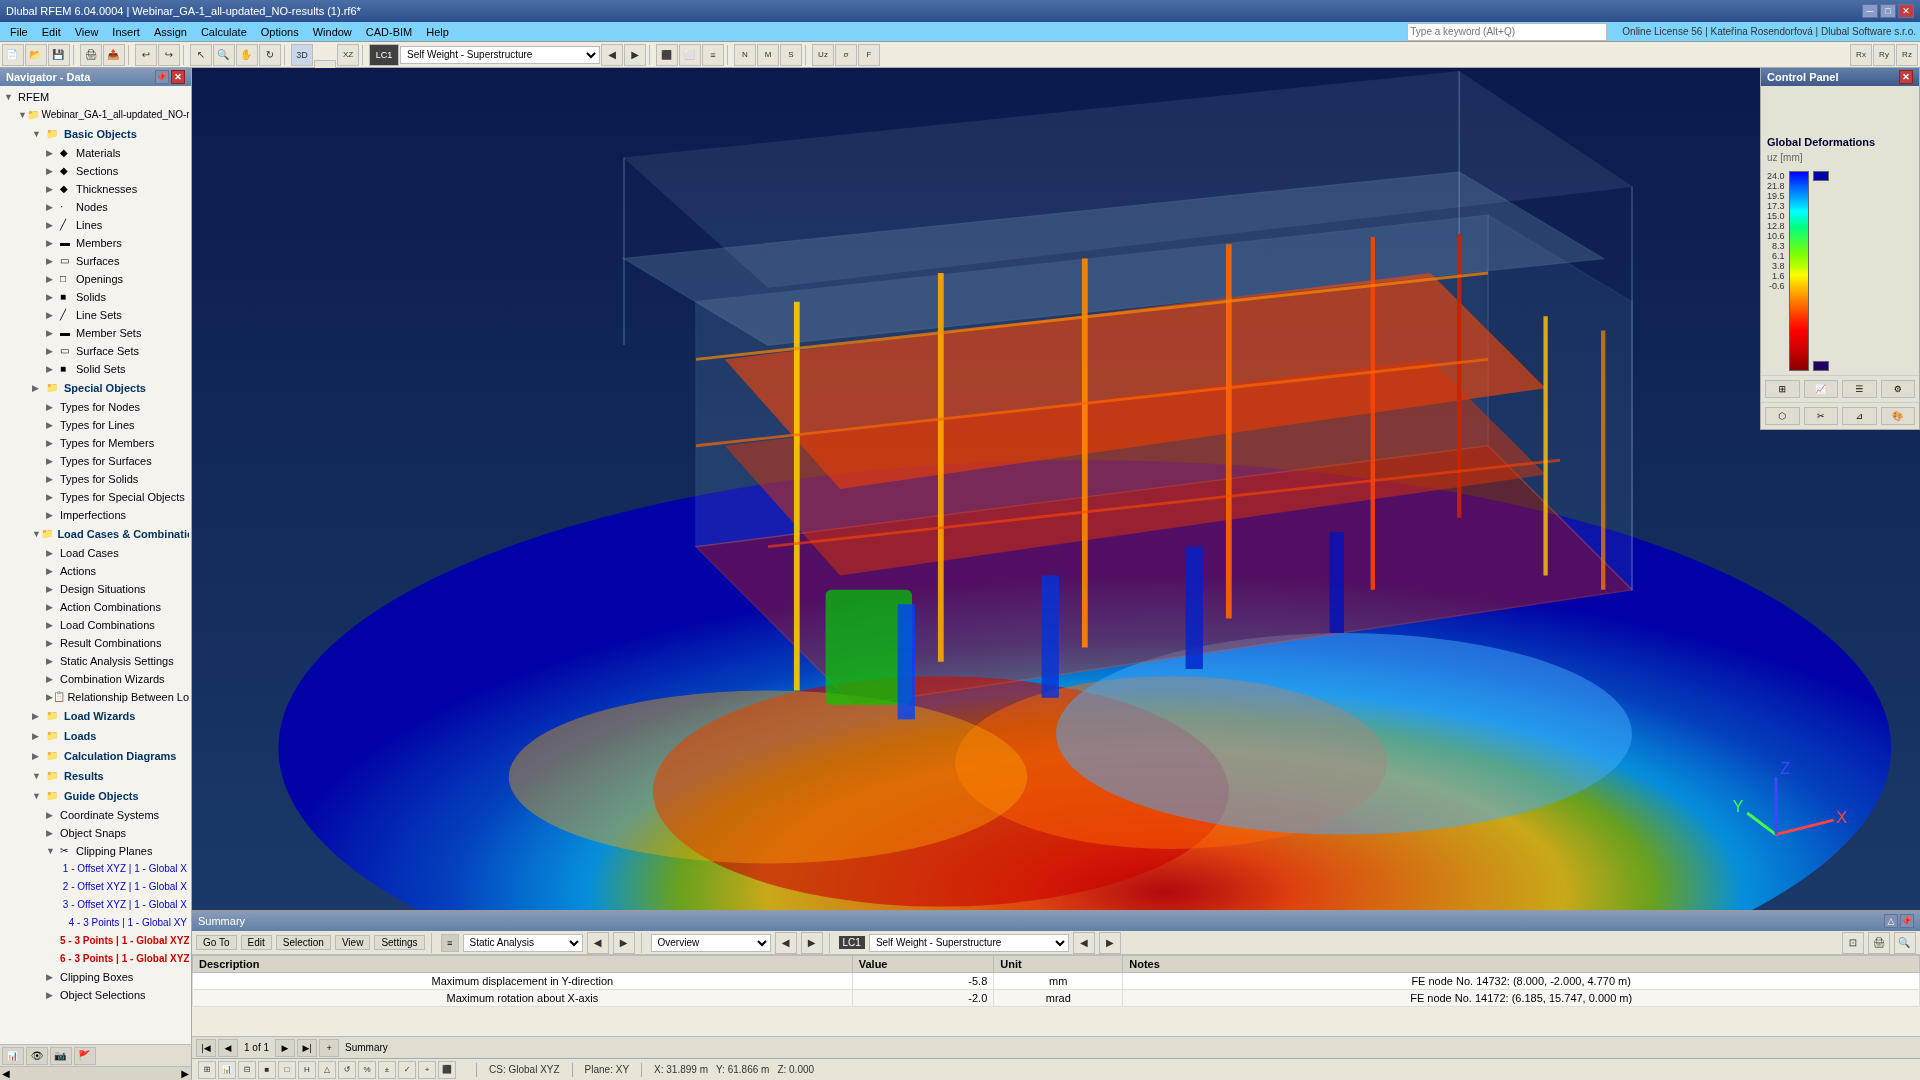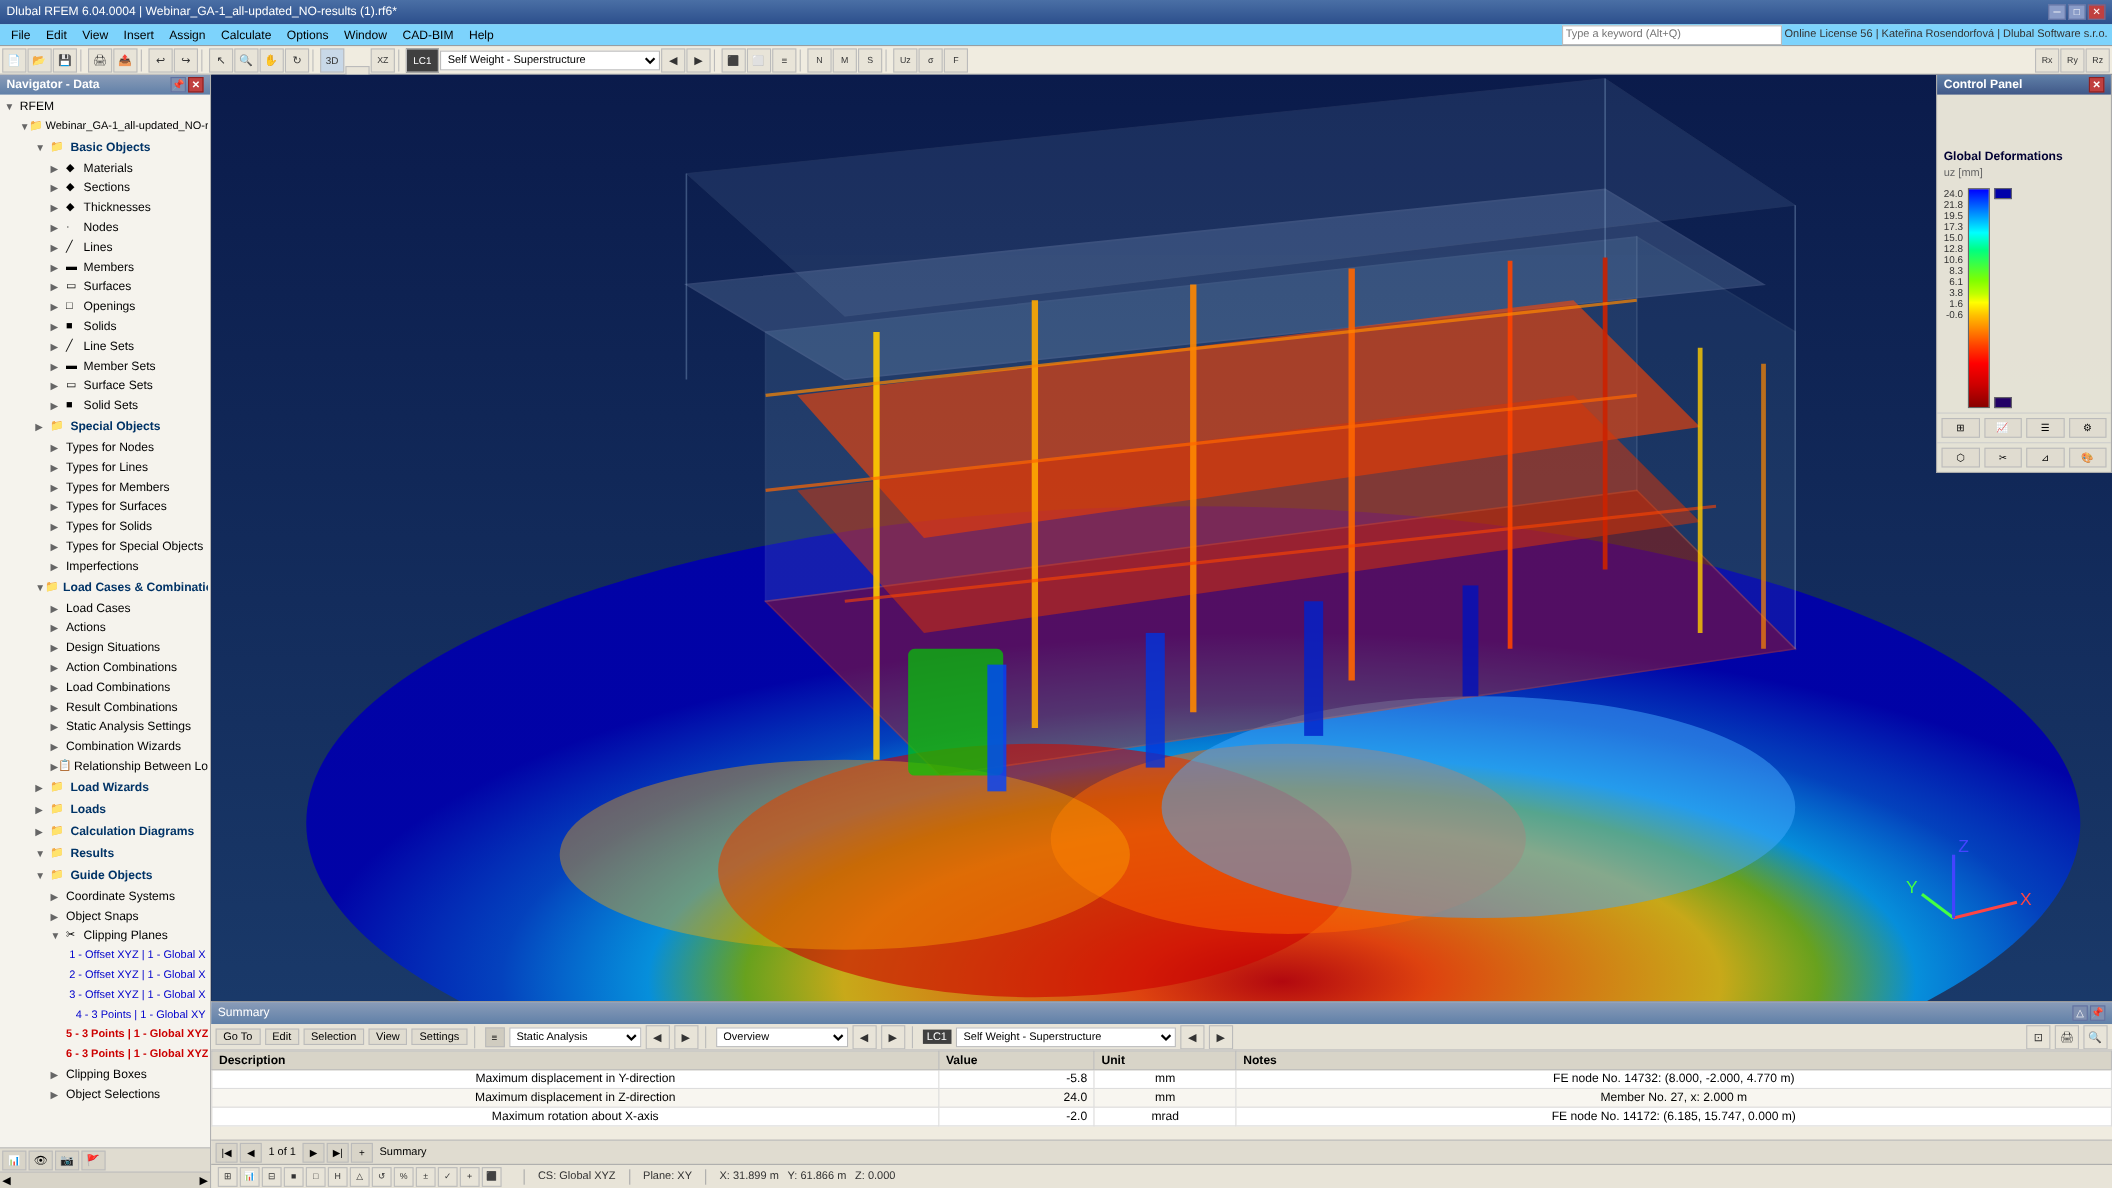--- a/index.html
+++ b/index.html
@@ -352,21 +352,21 @@
   <div class="menu-item">File</div>
   <div class="menu-item">Edit</div>
   <div class="menu-item">View</div>
   <div class="menu-item">Insert</div>
   <div class="menu-item">Assign</div>
   <div class="menu-item">Calculate</div>
   <div class="menu-item">Options</div>
   <div class="menu-item">Window</div>
   <div class="menu-item">CAD-BIM</div>
   <div class="menu-item">Help</div>
-  <div style="margin-left:auto; display:flex; align-items:center; gap:2px;padding-left:20px;">
+  <div style="margin-left:auto; display:flex; align-items:center; gap:15px;padding-left:20px;">
     <input type="text" class="toolbar-combo" style="width: 200px; height: 18px;" placeholder="Type a keyword (Alt+Q)">
     <span style="font-size:10px; color:#333;">Online License 56 | Kateřina Rosendorfová | Dlubal Software s.r.o.</span>
   </div>
 </div>
 
 <div id="toolbar">
 
   <div class="toolbar-btn">📄</div>
   <div class="toolbar-btn">📂</div>
   <div class="toolbar-btn">💾</div>
@@ -870,26 +870,20 @@
             </tr>
           </thead>
           <tbody>
             <tr>
               <td>Maximum displacement in Y-direction</td>
               <td class="td-value">-5.8</td>
               <td>mm</td>
               <td>FE node No. 14732: (8.000, -2.000, 4.770 m)</td>
             </tr>
             <tr>
-              <td>Maximum displacement in Z-direction</td>
-              <td class="td-value">24.0</td>
-              <td>mm</td>
-              <td>Member No. 27, x: 2.000 m</td>
-            </tr>
-            <tr>
               <td>Maximum rotation about X-axis</td>
               <td class="td-value">-2.0</td>
               <td>mrad</td>
               <td>FE node No. 14172: (6.185, 15.747, 0.000 m)</td>
             </tr>
           </tbody>
         </table>
       </div>
 
       <div id="bottom-nav">

